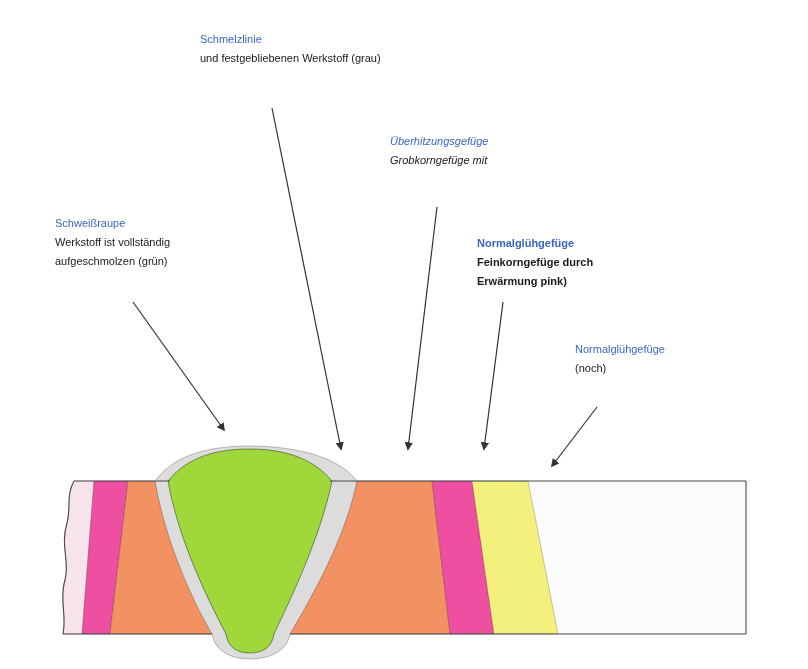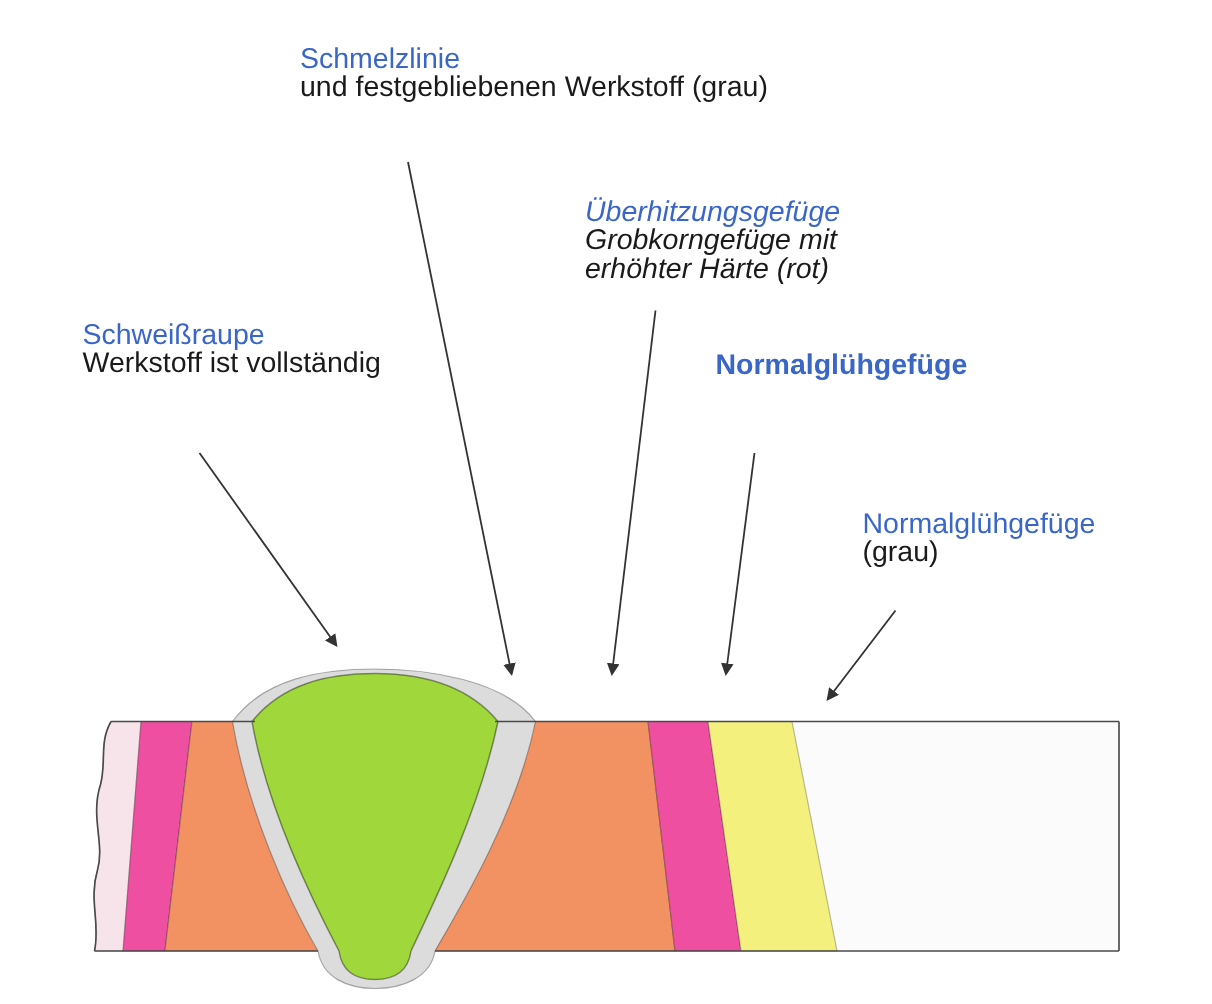--- a/index.html
+++ b/index.html
@@ -4,21 +4,21 @@
 <style>
   html,body{margin:0;padding:0;}
   body{
     width:808px;height:669px;position:relative;overflow:hidden;
     background:#ffffff;
     font-family:"Liberation Sans", sans-serif;
   }
   .stage{position:absolute;left:0;top:0;width:808px;height:669px;}
   .label{
     position:absolute;
-    font-size:19px;line-height:19px;
+    font-size:11px;line-height:19px;
     color:var(--ink,#1a1a1a);
     white-space:nowrap;
   }
   .label .t{color:var(--blue,#3a66c8);}
   #lb-schmelzlinie{left:200px;top:30px;}
   #lb-ueberhitzung{left:390px;top:132px;font-style:italic;}
   #lb-schweissraupe{left:55px;top:214px;}
   #lb-normalglueh{left:477px;top:234px;font-weight:bold;}
   #lb-gefuegeumwandlung{left:575px;top:340px;}
 </style>
@@ -65,28 +65,30 @@
 </svg>
 
 <div class="label" id="lb-schmelzlinie">
   <div class="t">Schmelzlinie</div>
   <div>und festgebliebenen Werkstoff (grau)</div>
 </div>
 
 <div class="label" id="lb-ueberhitzung">
   <div class="t">Überhitzungsgefüge</div>
   <div>Grobkorngefüge mit</div>
-  <div>erhöhter Härte (rot)</div>
 </div>
 
 <div class="label" id="lb-schweissraupe">
   <div class="t">Schweißraupe</div>
   <div>Werkstoff ist vollständig</div>
+  <div>aufgeschmolzen (grün)</div>
 </div>
 
 <div class="label" id="lb-normalglueh">
   <div class="t">Normalglühgefüge</div>
+  <div>Feinkorngefüge durch</div>
+  <div>Erwärmung pink)</div>
 </div>
 
 <div class="label" id="lb-gefuegeumwandlung">
   <div class="t">Normalglühgefüge</div>
-  <div>(grau)</div>
+  <div>(noch)</div>
 </div>
 
 </body></html>

